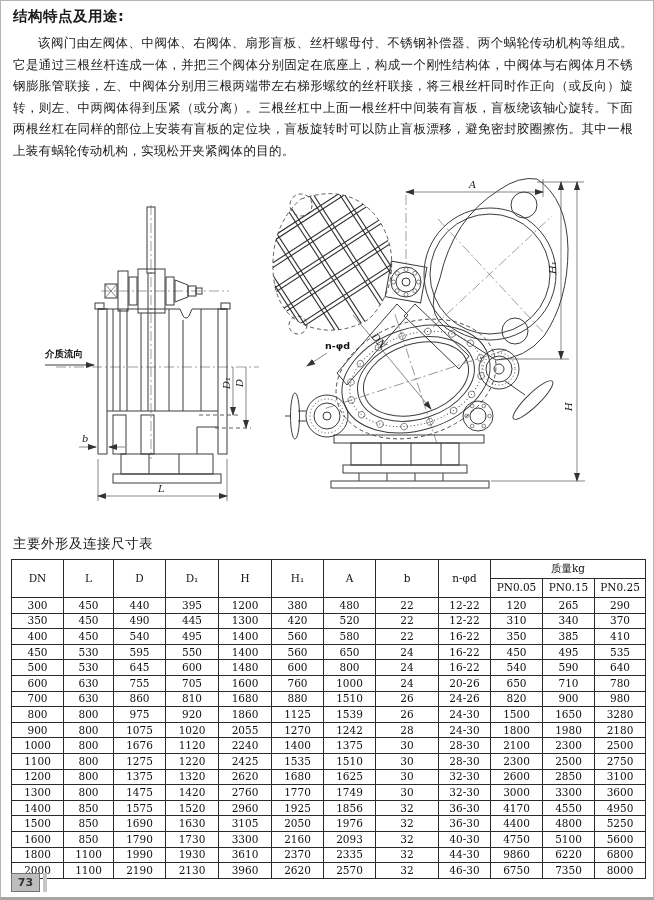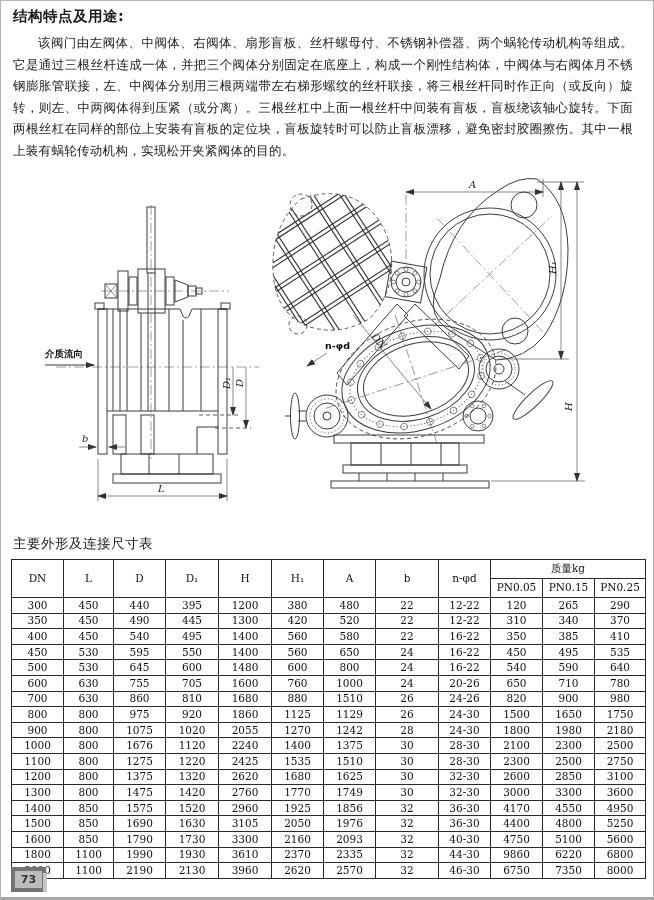--- a/index.html
+++ b/index.html
@@ -15,21 +15,21 @@
   .tbl-title{position:absolute;top:534px;left:12px;font-size:13.5px;font-weight:normal;margin:0;letter-spacing:.5px;}
   table.dims{
     position:absolute;top:558px;left:10px;width:634px;border-collapse:collapse;
     font-family:"DejaVu Serif","Liberation Serif",serif;font-size:10.5px;color:#111;
     border:1.5px solid #1c1c1c;table-layout:fixed;
   }
   table.dims th,table.dims td{border:1px solid #2a2a2a;text-align:center;padding:0 1px;height:14.6px;line-height:1.05;font-weight:normal;}
   table.dims thead th{height:18px;}
   table.dims thead tr:first-child th{font-size:10.5px;}
   .footer-no{
-    position:absolute;left:10px;bottom:5px;width:27px;height:17px;background:#bdbdbd;border:4px solid #737373;
+    position:absolute;left:10px;bottom:5px;width:27px;height:17px;background:#bdbdbd;border:1px solid #737373;
     font-size:11px;font-weight:bold;color:#333;text-align:center;line-height:17px;
     font-family:"DejaVu Sans",sans-serif;
   }
   .footer-bar{position:absolute;left:42px;bottom:5px;width:4px;height:19px;background:#c6c6c6;}
   
   .ln{fill:none;stroke:#3c3c3c;stroke-width:1;}
   .thin{fill:none;stroke:#555;stroke-width:.7;}
   .cdash{fill:none;stroke:#777;stroke-width:.7;stroke-dasharray:10 3 2 3;}
   .dashed{fill:none;stroke:#4a4a4a;stroke-width:.9;stroke-dasharray:4 3;}
   .dotted{fill:none;stroke:#4a4a4a;stroke-width:1;stroke-dasharray:1 2.5;}
@@ -390,26 +390,26 @@
           <td>900</td>
           <td>980</td>
         </tr>
         <tr>
           <td>800</td>
           <td>800</td>
           <td>975</td>
           <td>920</td>
           <td>1860</td>
           <td>1125</td>
-          <td>1129</td>
+          <td>1539</td>
           <td>26</td>
           <td>24-30</td>
           <td>1500</td>
           <td>1650</td>
-          <td>1750</td>
+          <td>3280</td>
         </tr>
         <tr>
           <td>900</td>
           <td>800</td>
           <td>1075</td>
           <td>1020</td>
           <td>2055</td>
           <td>1270</td>
           <td>1242</td>
           <td>28</td>

